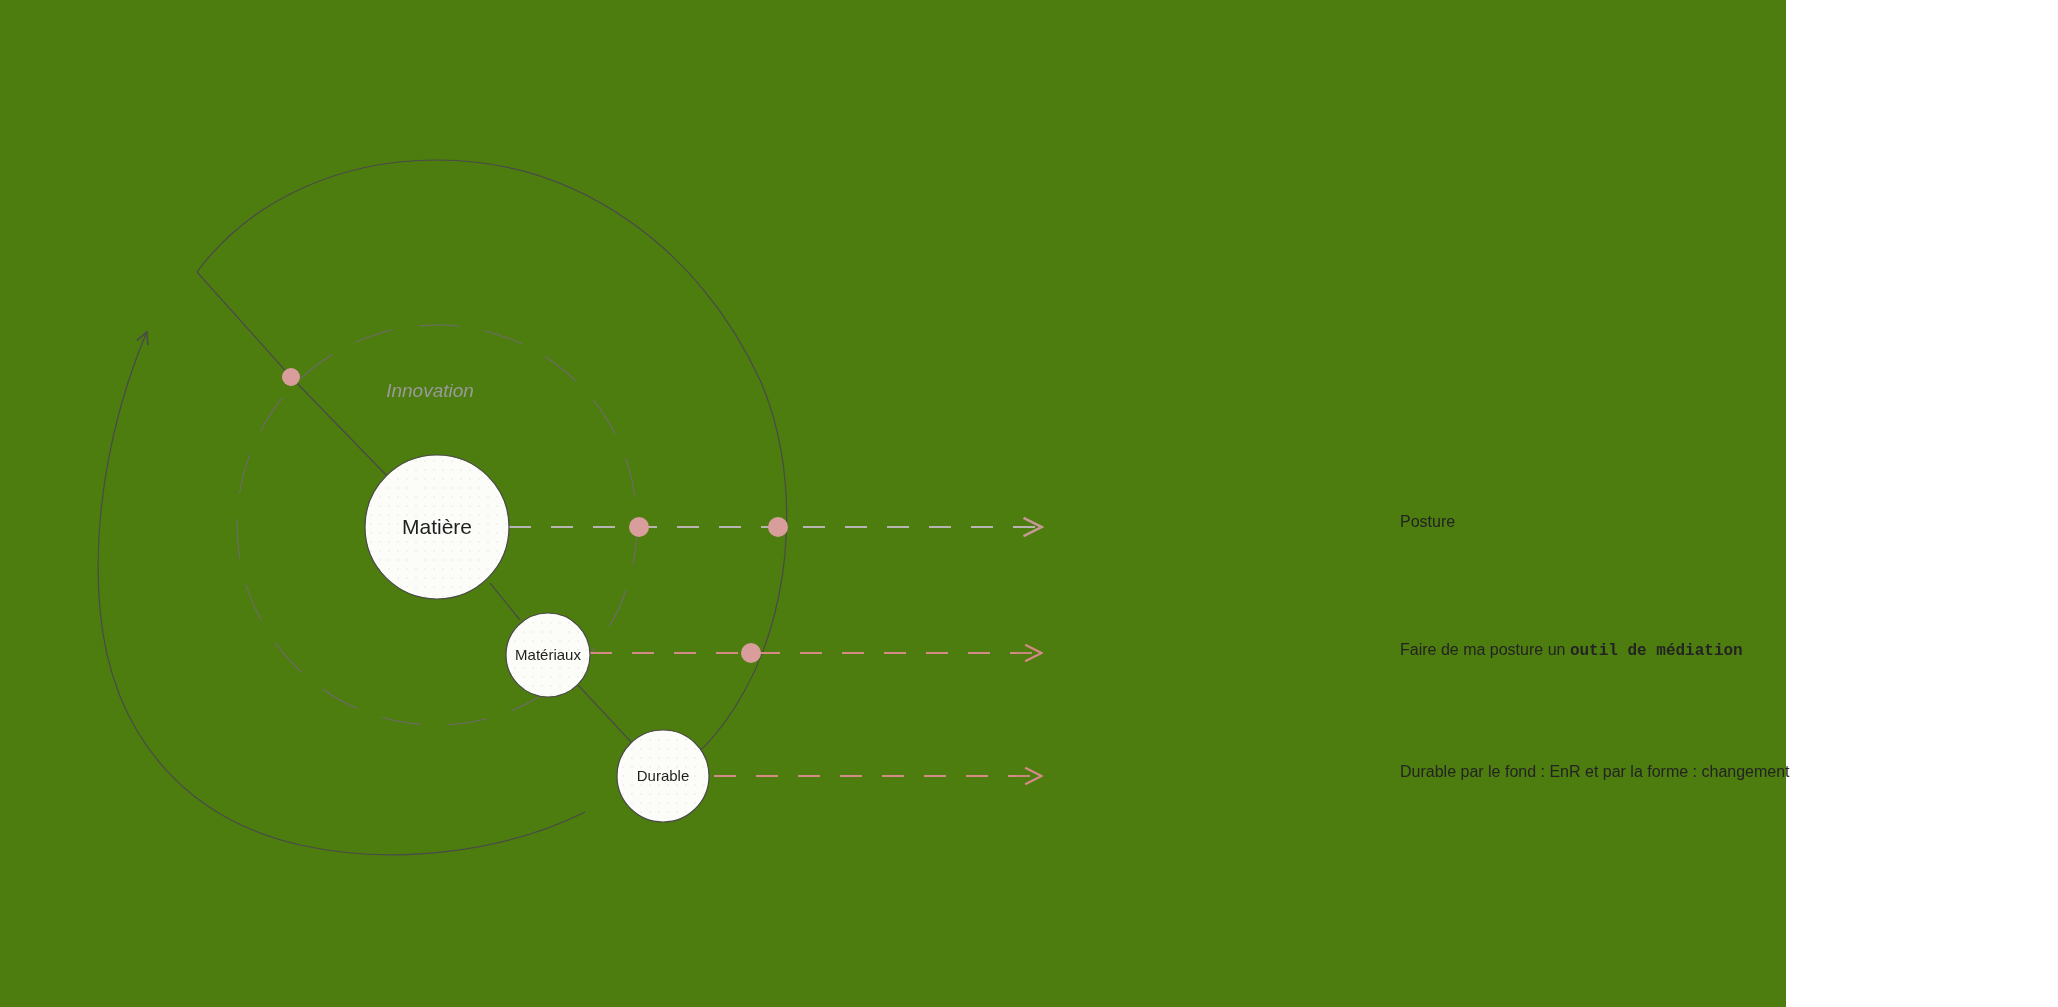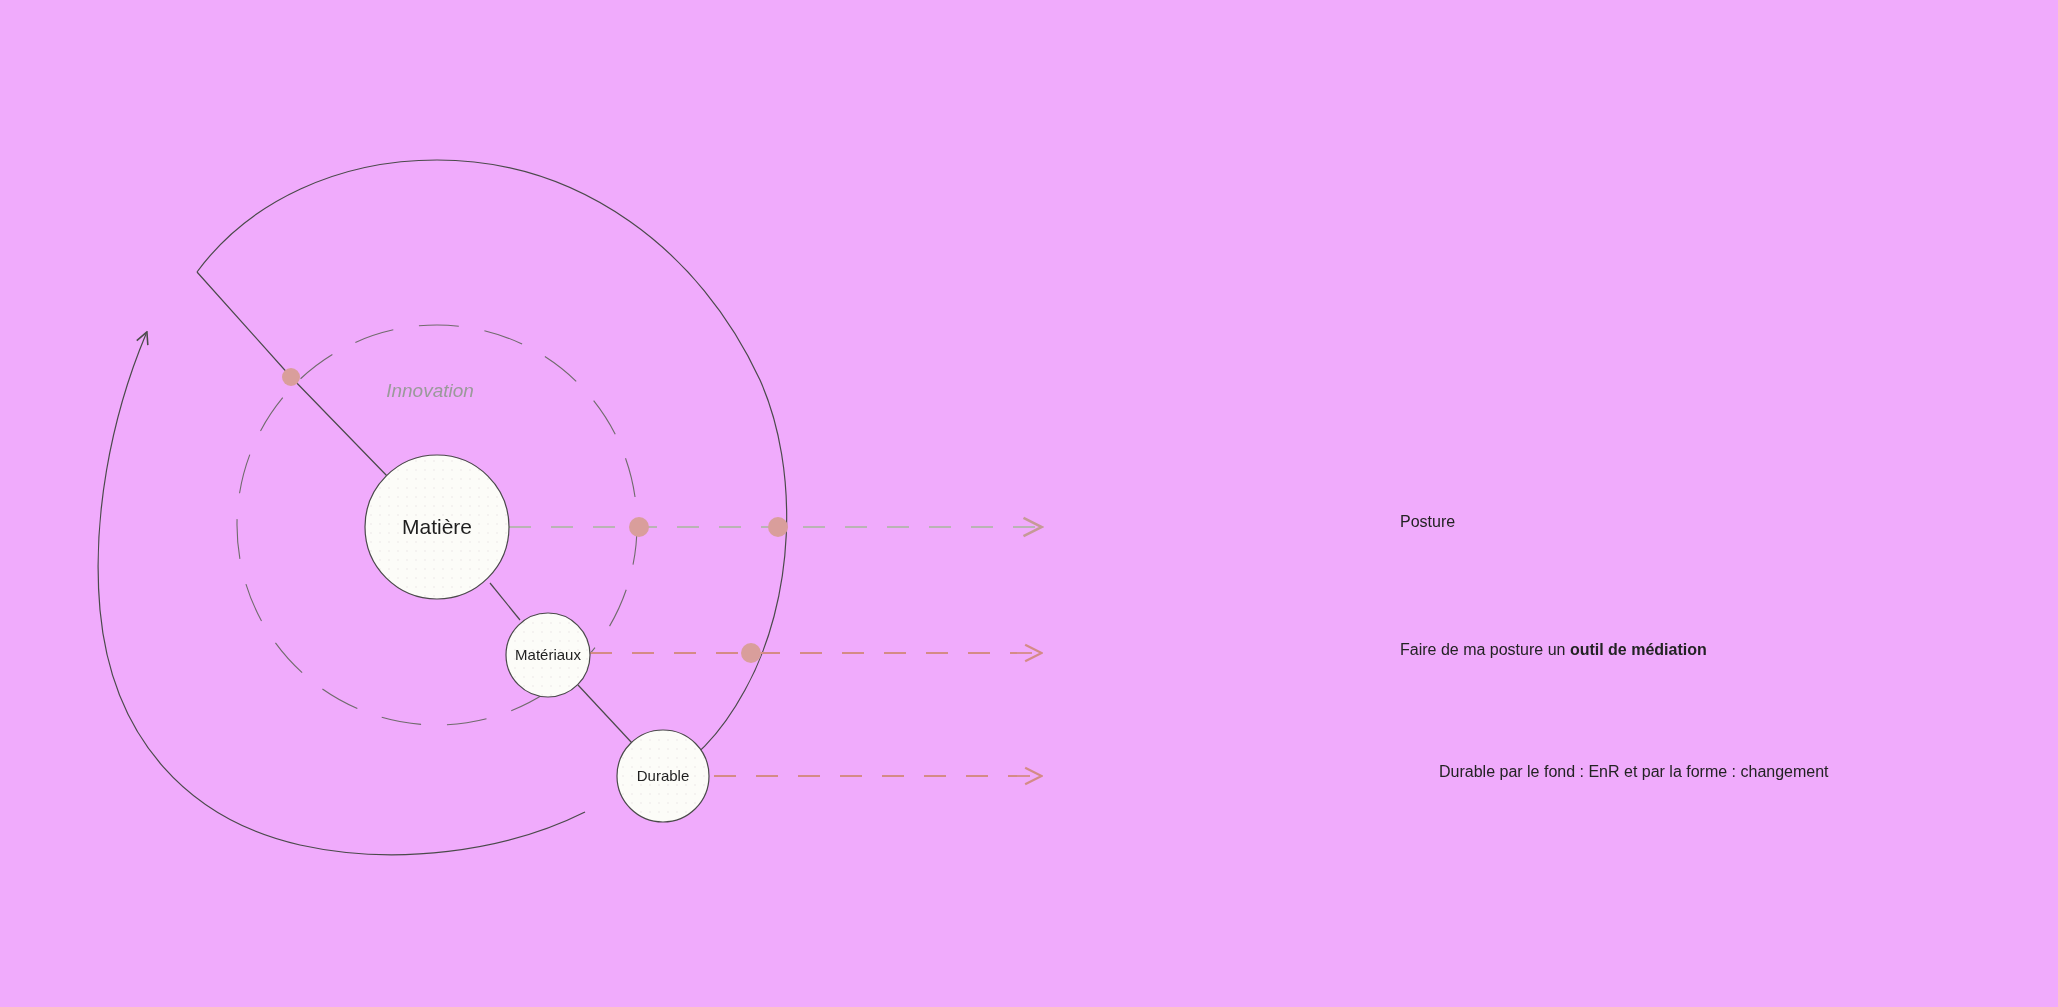--- a/index.html
+++ b/index.html
@@ -1,32 +1,32 @@
 <!DOCTYPE html>
 <html><head>
 <meta charset="utf-8">
 <style>
   html,body{margin:0;padding:0;background:#ffffff;}
   body{width:2058px;height:1007px;overflow:hidden;
        font-family:"Liberation Sans","DejaVu Sans",sans-serif;}
-  #stage{position:relative;width:2058px;height:1007px;background:#f0abfc;}
+  #stage{position:relative;width:1786px;height:1007px;background:#4d7c0f;}
   svg#diagram{position:absolute;left:0;top:0;width:2058px;height:1007px;}
 
   .node-label{font-family:"Liberation Sans",sans-serif;fill:#1f1f1f;text-anchor:middle;dominant-baseline:middle;}
   .node-label.lg{font-size:21px;}
   .node-label.md{font-size:15px;}
   .node-label.sm{font-size:15px;}
   .ring-label{font-family:"Liberation Sans",sans-serif;font-style:italic;font-size:19px;fill:#9a9a9a;text-anchor:middle;dominant-baseline:middle;}
 
   .legend{position:absolute;left:1400px;top:0;width:640px;}
   .legend-row{position:absolute;left:0;font-size:16px;color:#232323;white-space:nowrap;line-height:1.2;}
-  .legend-row b{font-weight:700;}
+  .legend-row b{font-weight:700;font-family:Liberation Mono, monospace;}
   #legend-0{top:512px;}
   #legend-1{top:640px;}
-  #legend-2{top:762px;margin-left:39px;}
+  #legend-2{top:762px;}
 </style>
 </head>
 <body>
 
 <div id="stage">
 
   <svg id="diagram" viewBox="0 0 2058 1007">
     <defs>
       <marker id="arrow-gray" viewBox="0 0 12 12" refX="10" refY="6" markerWidth="11" markerHeight="11" orient="auto-start-reverse">
         <path d="M1,1 L11,6 L1,11" fill="none" stroke="#c59a96" stroke-width="1.4"></path>

